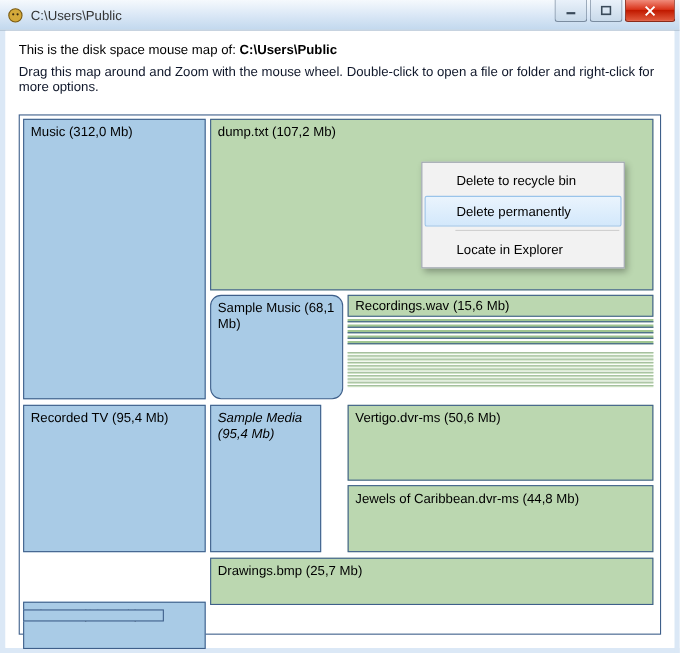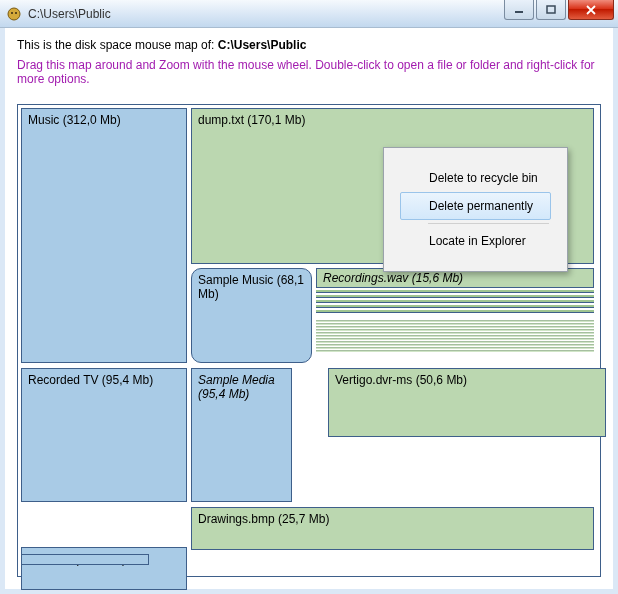--- a/index.html
+++ b/index.html
@@ -66,21 +66,21 @@
   }
   .header-text {
     padding: 10px 12px 4px 12px;
     font-size: 12px;
     color: #000;
   }
   .header-text .bold { font-weight: bold; }
   .subtext {
     padding: 2px 12px 10px 12px;
     font-size: 12px;
-    color: #a21caf;
+    color: #0f172a;
   }
   .map-area {
     position: absolute;
     left: 12px;
     right: 12px;
     top: 76px;
     bottom: 12px;
     border: 1px solid #3e5f8a;
     background: #fff;
   }
@@ -109,21 +109,21 @@
     margin-bottom: 1px;
   }
   .context-menu {
     position: absolute;
     left: 383px;
     top: 147px;
     width: 185px;
     background: #f2f2f2;
     border: 1px solid #9aa2ab;
     box-shadow: 2px 3px 6px rgba(0,0,0,0.3);
-    padding: 16px;
+    padding: 2px;
     z-index: 50;
   }
   .context-menu .item {
     padding: 6px 10px 6px 28px;
     font-size: 12px;
     color: #000;
     cursor: pointer;
     border: 1px solid transparent;
     border-radius: 2px;
   }
@@ -181,28 +181,28 @@
     </div>
     <div class="subtext">Drag this map around and Zoom with the mouse wheel. Double-click to open a file or folder and right-click for more options.</div>
 
     <div class="map-area">
 
       <div class="block folder" style="left:3px; top:3px; width:166px; height:255px;">
         <span>Music (312,0 Mb)</span>
       </div>
 
       <div class="block file" style="left:173px; top:3px; width:403px; height:156px;">
-        <span>dump.txt (170,1 Mb)</span>
+        <span>dump.txt (107,2 Mb)</span>
       </div>
 
       <div class="block folder" style="left:173px; top:163px; width:121px; height:95px;border-radius:10px;">
         <span>Sample Music (68,1 Mb)</span>
       </div>
 
-      <div class="block file" style="left:298px; top:163px; width:278px; height:20px; padding:2px 6px;font-style:italic;">
+      <div class="block file" style="left:298px; top:163px; width:278px; height:20px; padding:2px 6px;">
         <span>Recordings.wav (15,6 Mb)</span>
       </div>
       <div style="position:absolute; left:298px; top:185px; width:278px;">
         <div class="stripe"></div>
         <div class="stripe"></div>
         <div class="stripe"></div>
         <div class="stripe"></div>
         <div class="stripe"></div>
         <div style="height:5px"></div>
         <div class="stripe-light"></div>
@@ -219,24 +219,27 @@
       </div>
 
       <div class="block folder" style="left:3px; top:263px; width:166px; height:134px;">
         <span>Recorded TV (95,4 Mb)</span>
       </div>
 
       <div class="block folder" style="left:173px; top:263px; width:101px; height:134px;font-style:italic;">
         <span>Sample Media (95,4 Mb)</span>
       </div>
 
-      <div class="block file" style="left:298px; top:263px; width:278px; height:69px;margin-left:12px;">
+      <div class="block file" style="left:298px; top:263px; width:278px; height:69px;">
         <span>Vertigo.dvr-ms (50,6 Mb)</span>
       </div>
 
+      <div class="block file" style="left:298px; top:336px; width:278px; height:61px;">
+        <span>Jewels of Caribbean.dvr-ms (44,8 Mb)</span>
+      </div>
 
       <div class="block folder" style="left:3px; top:402px; width:166px; height:43px;margin-top:40px;">
         <span>Pictures (30,1 Mb)</span>
       </div>
 
       <div class="block file" style="left:173px; top:402px; width:403px; height:43px;">
         <span>Drawings.bmp (25,7 Mb)</span>
       </div>
 
       <div class="tiny-block" style="left:3px; top:449px; width:128px; height:11px;"></div>

